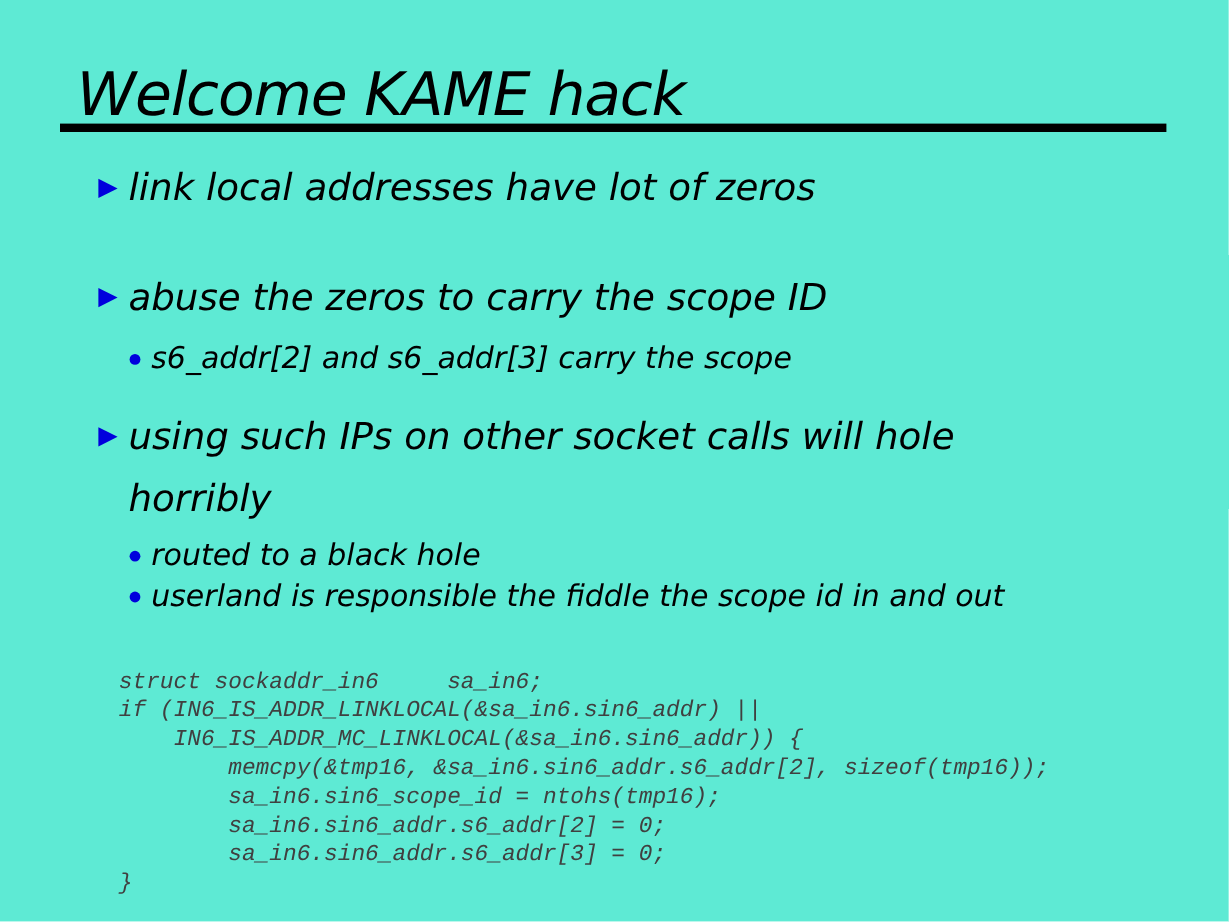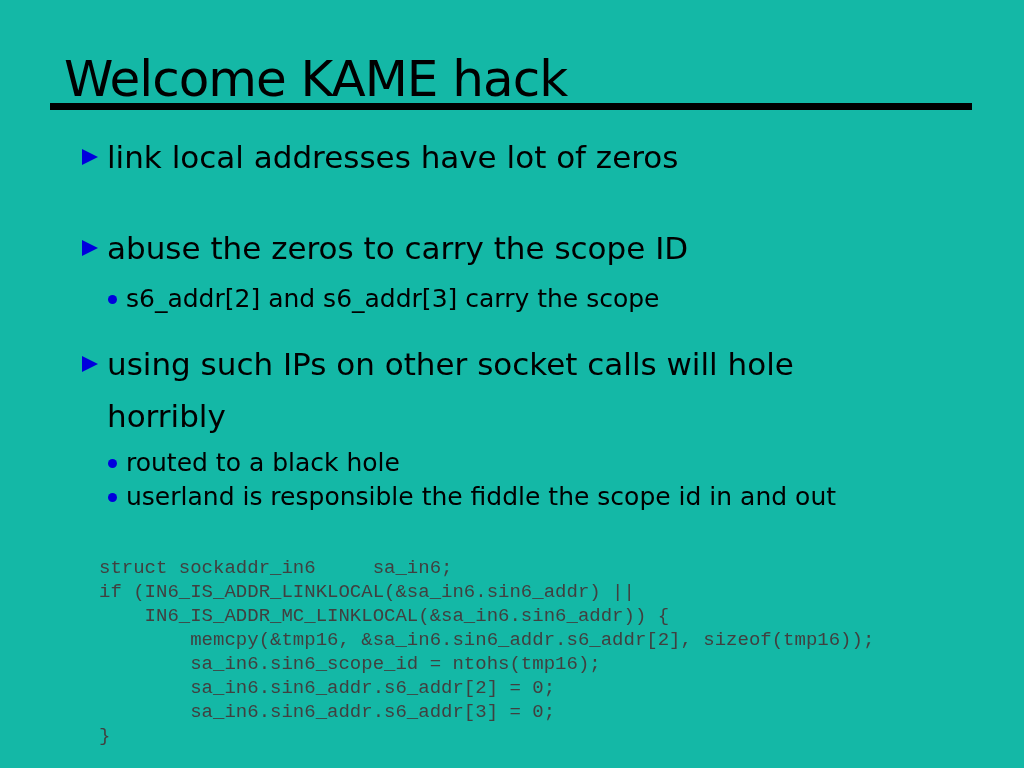--- a/index.html
+++ b/index.html
@@ -5,22 +5,23 @@
   html, body {
     margin: 0;
     padding: 0;
     background: #ffffff;
     font-family: "DejaVu Sans", "Liberation Sans", sans-serif;
   }
   .slide {
     position: relative;
     width: 1024px;
     height: 768px;
-    background: #14b8a6;
+    background: #5eead4;
     overflow: hidden;
+    font-style: italic;
   }
   .title {
     position: absolute;
     left: 64px;
     top: 50px;
     margin: 0;
     font-size: 50px;
     font-weight: 400;
     letter-spacing: -1px;
     color: #000000;

